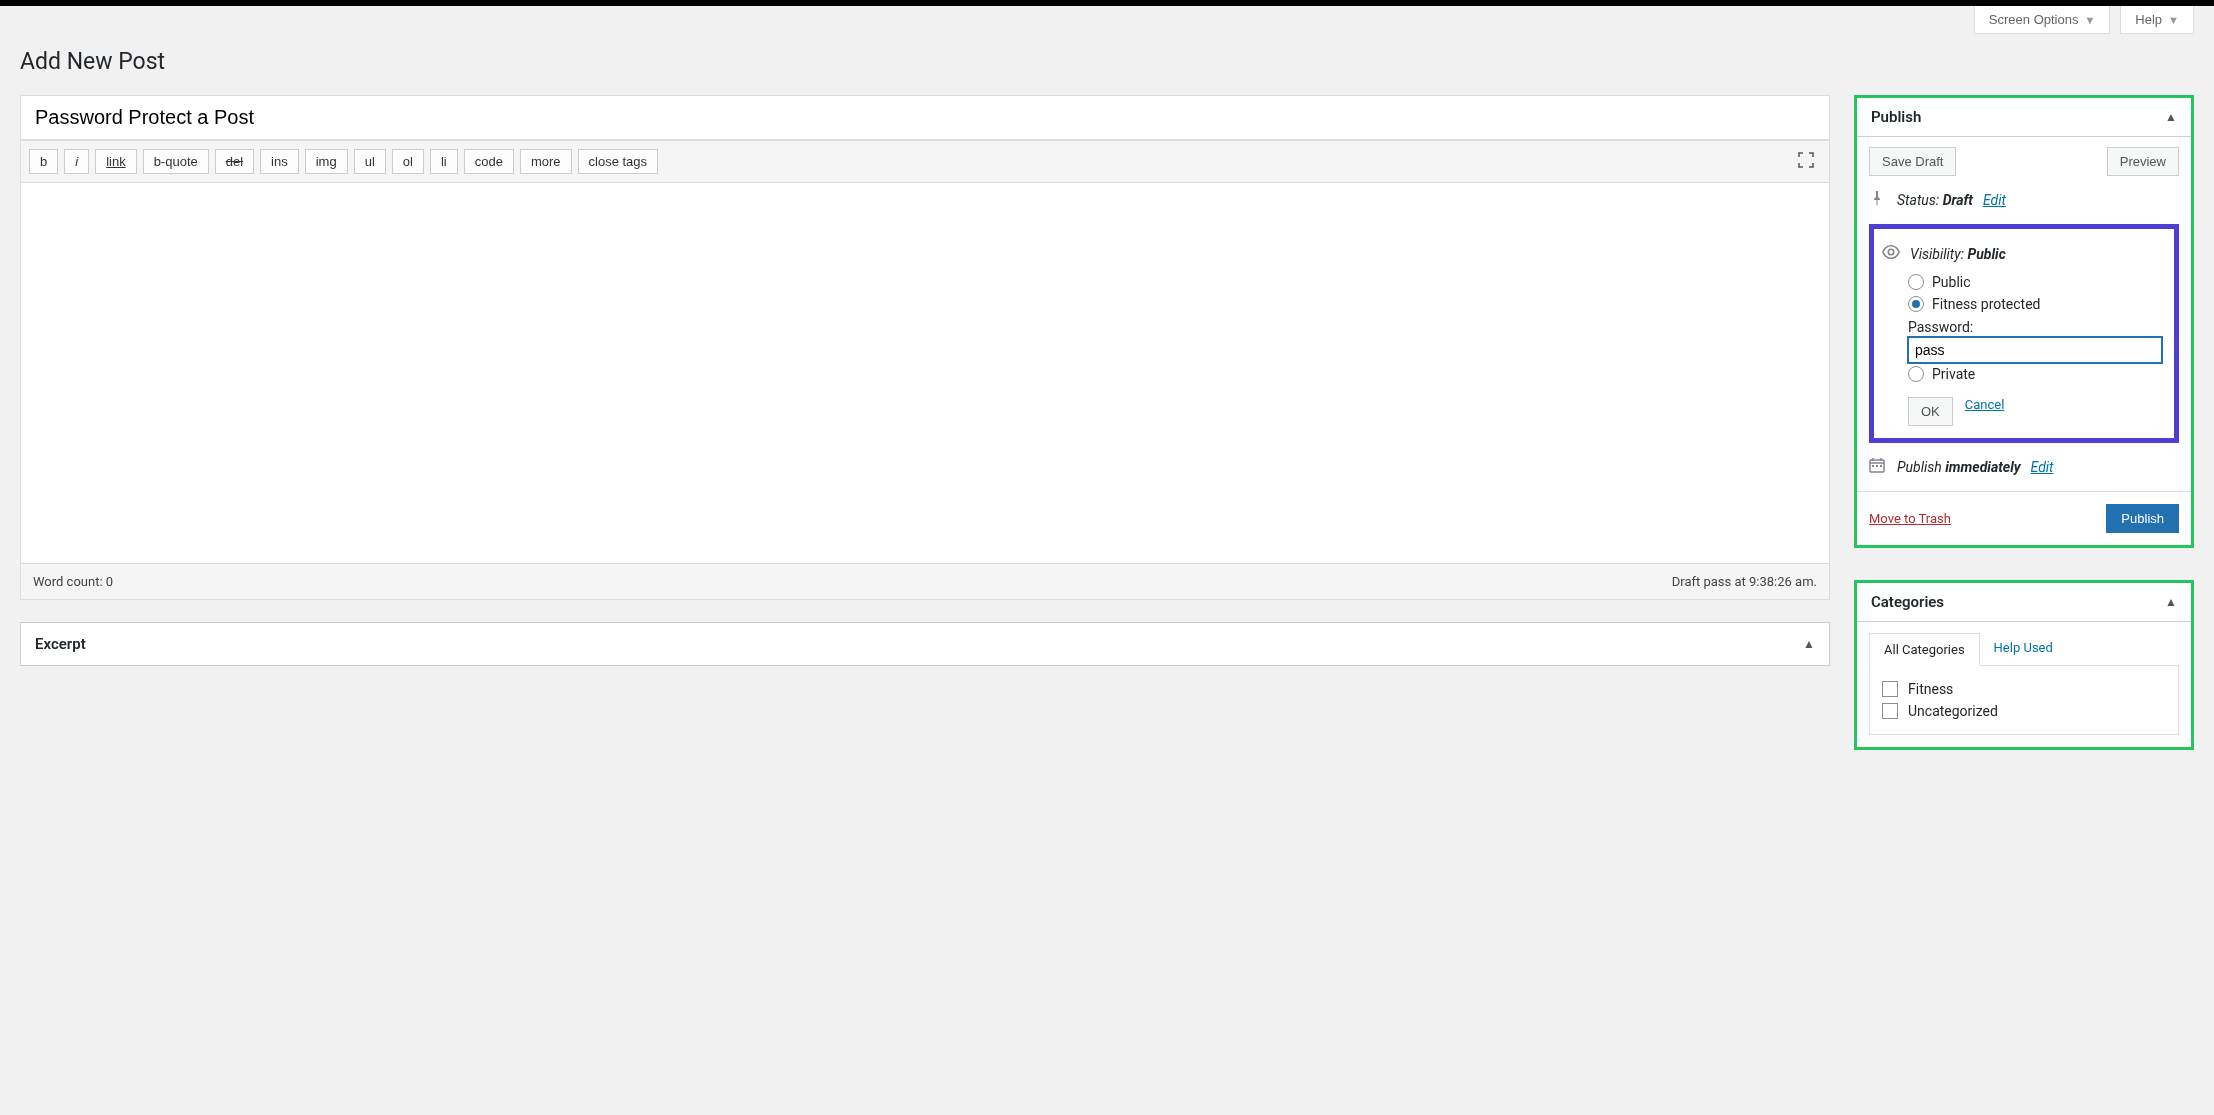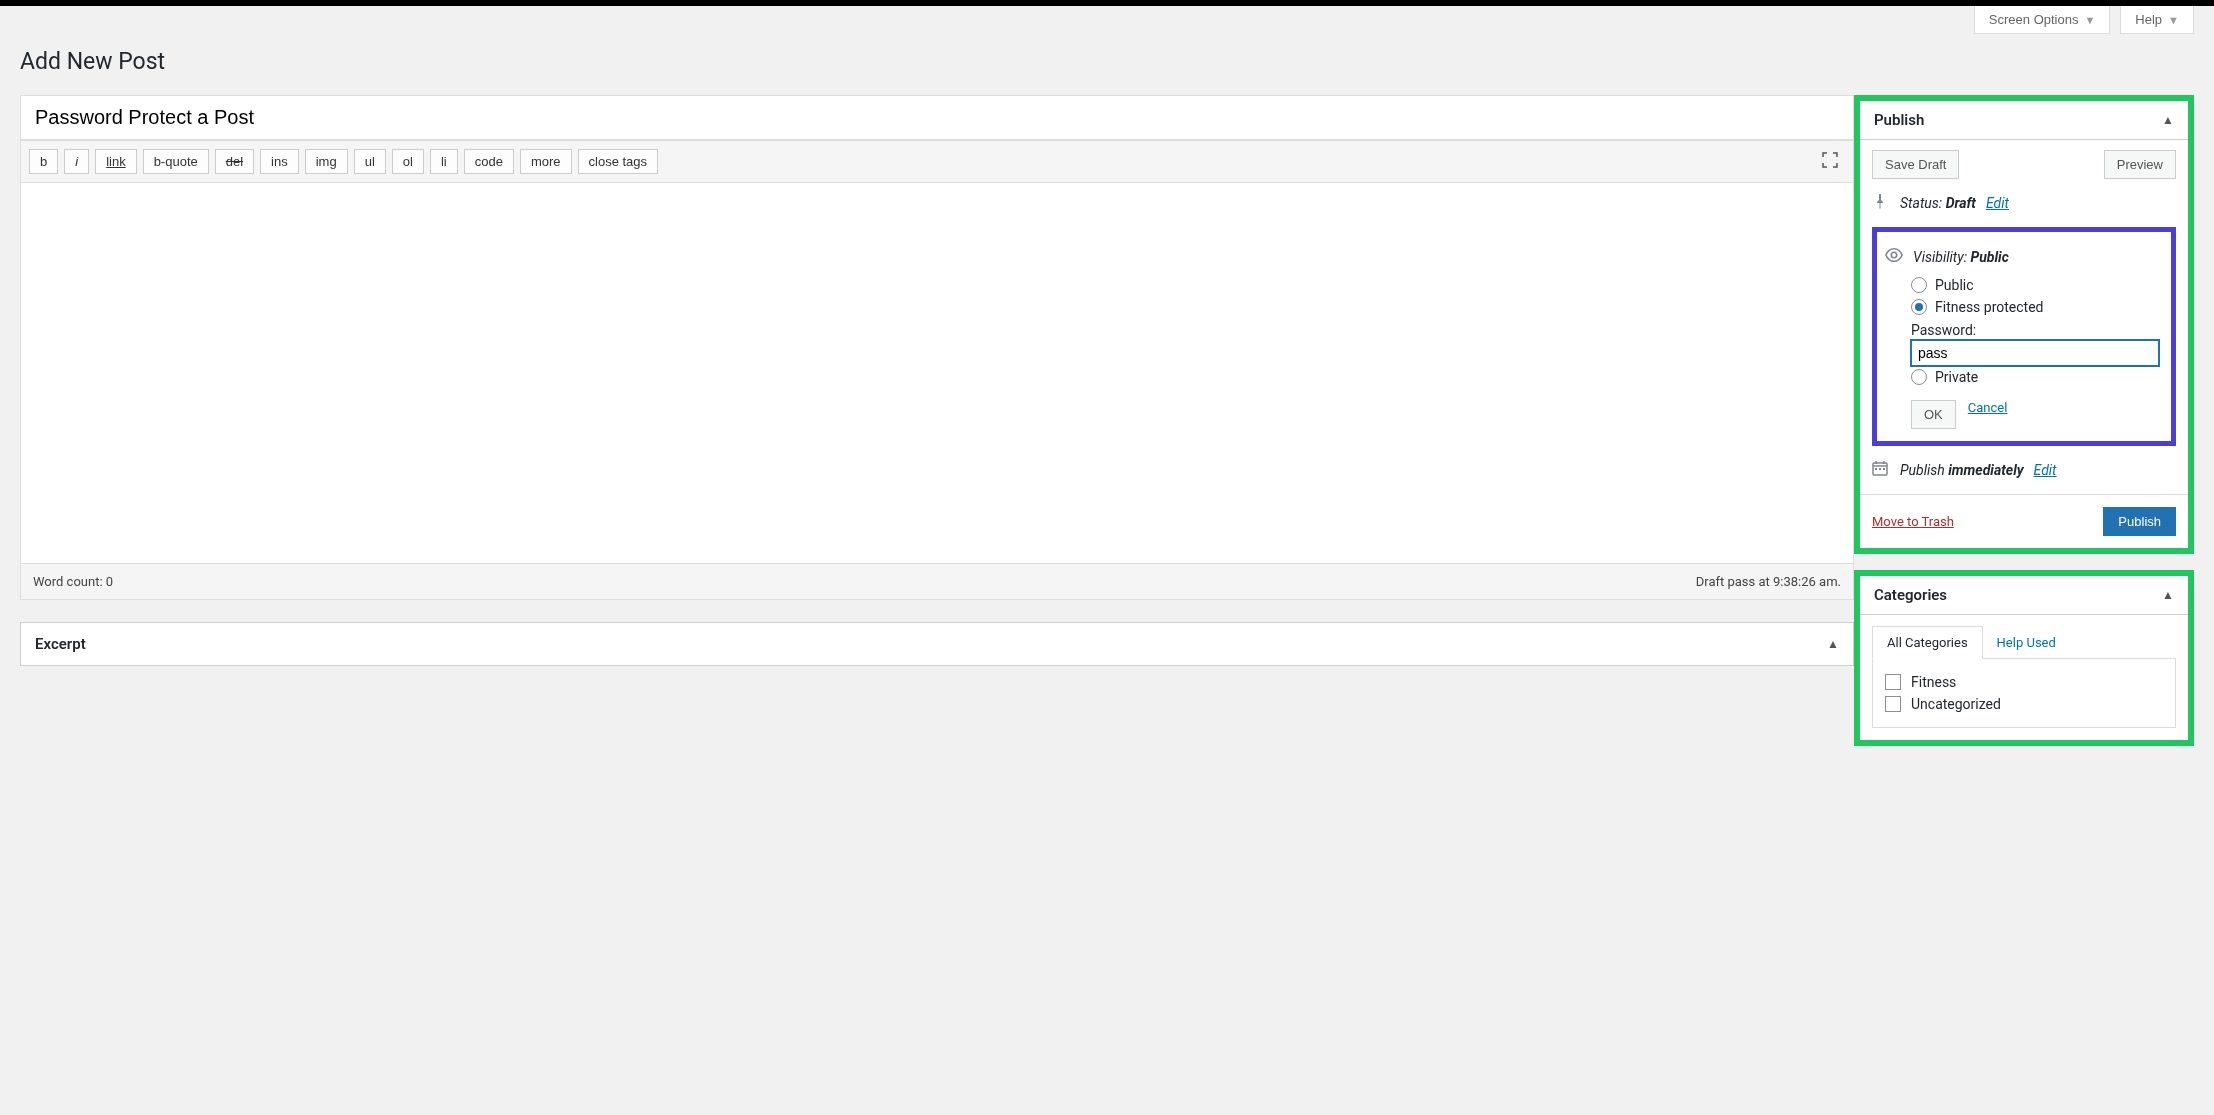--- a/index.html
+++ b/index.html
@@ -38,20 +38,21 @@
   }
   .triangle-down {
     font-size: 11px;
     color: #999;
   }
   .wrap {
     margin: 10px 20px 0 20px;
   }
   .columns {
     display: flex;
+    gap: 24px;
     margin-top: 12px;
   }
   .col-main {
     flex: 1;
     min-width: 0;
   }
   .col-side {
     width: 340px;
     flex: none;
   }
@@ -141,22 +142,22 @@
     border: 1px solid #ddd;
     border-top: none;
     padding: 10px 12px;
     display: flex;
     justify-content: space-between;
     font-size: 13px;
     color: #444;
   }
   .postbox {
     background: #fff;
-    border: 6px solid #22c55e;
-    margin-bottom: 16px;
+    border: 3px solid #22c55e;
+    margin-bottom: 32px;
   }
   .postbox-header {
     border-bottom: 1px solid #ccd0d4;
     padding: 10px 14px;
     display: flex;
     justify-content: space-between;
     align-items: center;
   }
   .postbox-header h2 {
     font-size: 15px;
@@ -265,21 +266,20 @@
   .primary-btn {
     background: #2271b1;
     border: 1px solid #2271b1;
     color: #fff;
     padding: 6px 14px;
     font-size: 13px;
     cursor: pointer;
   }
   .cat-tabs {
     display: flex;
-    align-items: flex-end;
   }
   .cat-tab {
     border: 1px solid #ddd;
     border-bottom: none;
     padding: 8px 14px;
     font-size: 13px;
     cursor: pointer;
     background: #fff;
   }
   .cat-tab.active {

